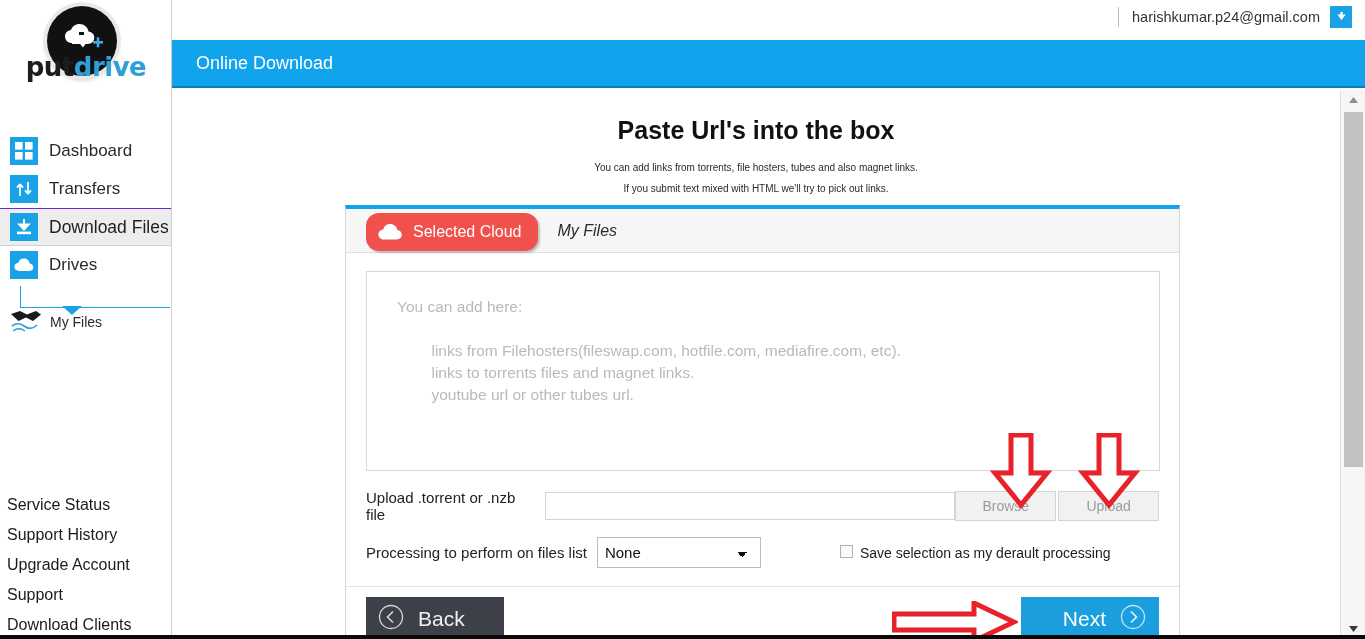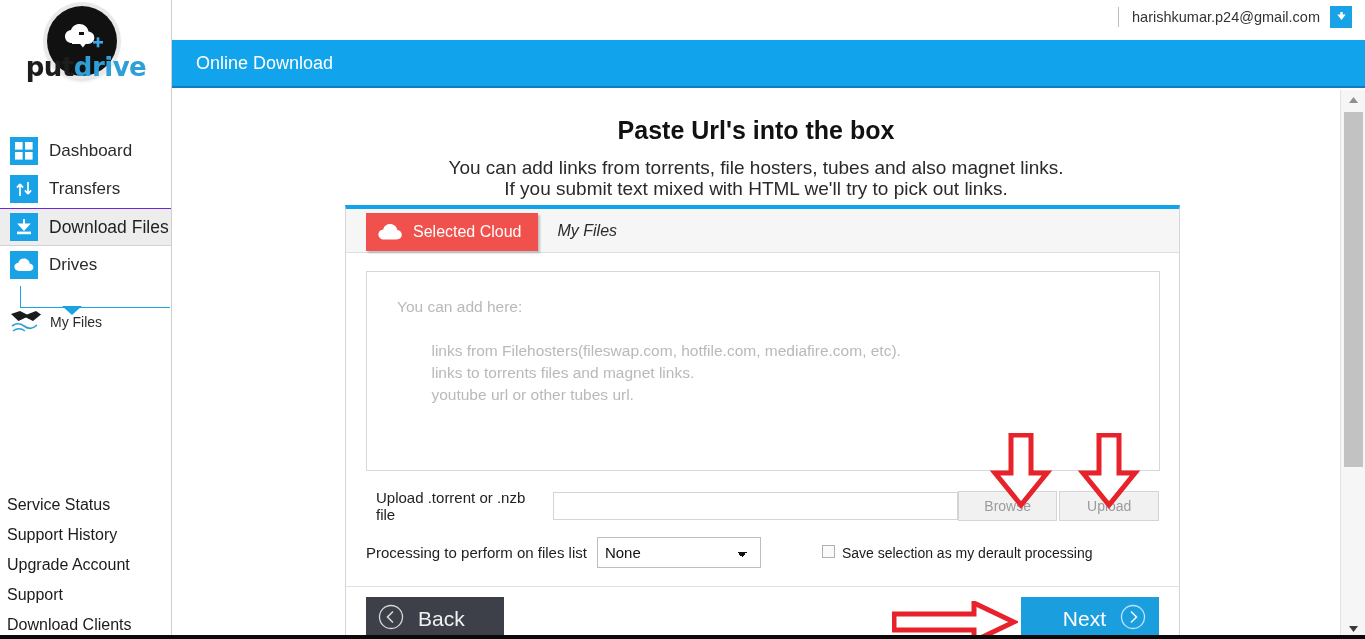--- a/index.html
+++ b/index.html
@@ -115,21 +115,21 @@
   #content {
     position: absolute; left: 172px; top: 90px;
     width: 1168px; height: 549px;
     background: #fff; overflow: hidden;
   }
   .head-title {
     text-align: center; margin-top: 26px;
     font-size: 25px; font-weight: bold; color: #111;
   }
   .head-sub {
-    text-align: center; font-size: 19px; color: #2a2a2a;
+    text-align: center; font-size: 10px; color: #2a2a2a;
     margin-top: 12px; line-height: 21px;
   }
 
   
   .panel {
     position: absolute; left: 173px; top: 115px;
     width: 835px; background: #fff;
     border: 1px solid #d6d6d6;
     border-top: 4px solid #11a3ec;
   }
@@ -139,41 +139,41 @@
     display: flex; align-items: stretch;
     padding: 0; position: relative;
   }
   .tab-selected {
     margin: 4px 0 0 20px;
     background: #f0514c;
     color: #fff; font-size: 16px;
     display: flex; align-items: center;
     padding: 0 16px 0 12px;
     box-shadow: 2px 2px 2px rgba(0,0,0,.22);
-    cursor: pointer; height: 38px;
+    cursor: pointer; height: 38px; border-radius: 13px;
   }
   .tab-selected .cloud { margin-right: 9px; display: flex; }
   .tab-plain {
     display: flex; align-items: center;
     font-size: 16px; font-style: italic; color: #2c2c2c;
     margin-left: 20px; cursor: pointer;
   }
 
   .panel-body { background: #fff; padding: 18px 20px 0 20px; }
   .url-box {
     width: 794px; height: 200px;
     border: 1px solid #d8d8d8; background: #fff;
     resize: none; outline: none;
     padding: 24px 0 0 30px;
     font-family: "Liberation Sans", sans-serif;
     font-size: 15.5px; color: #b4b4b4; line-height: 22px;
   }
   .url-box::placeholder { color: #b9b9b9; }
 
-  .row { display: flex; align-items: center; margin-top: 14px; margin-left: 10px; }
+  .row { display: flex; align-items: center; margin-top: 14px; }
   .row-label { font-size: 15px; color: #222; }
   .file-input {
     width: 419px; height: 28px; margin-left: 10px;
     border: 1px solid #d4d4d4; background: #fff; outline: none;
     padding: 0 6px; font-size: 13px;
   }
   .btn-grey {
     height: 30px; width: 103px;
     background: #f1f1f1; border: 1px solid #d4d4d4;
     color: #9b9b9b; font-size: 14px; cursor: pointer;
@@ -186,21 +186,21 @@
     margin-left: 10px; width: 164px; height: 31px;
     border: 1px solid #bdbdbd; background: #fff;
     font-size: 15px; color: #111; padding-left: 7px;
     font-family: "Liberation Sans", sans-serif;
     -webkit-appearance: none; appearance: none;
     background-image: linear-gradient(45deg, transparent 50%, #111 50%), linear-gradient(135deg, #111 50%, transparent 50%);
     background-position: calc(100% - 18px) 14px, calc(100% - 13px) 14px;
     background-size: 5px 5px, 5px 5px;
     background-repeat: no-repeat; cursor: pointer;
   }
-  .chk-wrap { display: flex; align-items: flex-start; margin-left: 25px; cursor: pointer; padding-left: 36px; }
+  .chk-wrap { display: flex; align-items: flex-start; margin-left: 43px; cursor: pointer; padding-left: 36px; }
   .chk { width: 13px; height: 13px; border: 1px solid #b0b0b0; background: #fafafa; margin-right: 7px; }
   .chk-label { font-size: 14px; color: #1b1b1b; }
 
   .panel-foot {
     border-top: 1px solid #e2e2e2; background: #fff;
     height: 58px; position: relative;
   }
   .btn-back {
     position: absolute; left: 20px; top: 10px;
     width: 138px; height: 44px; background: #3d4049;

